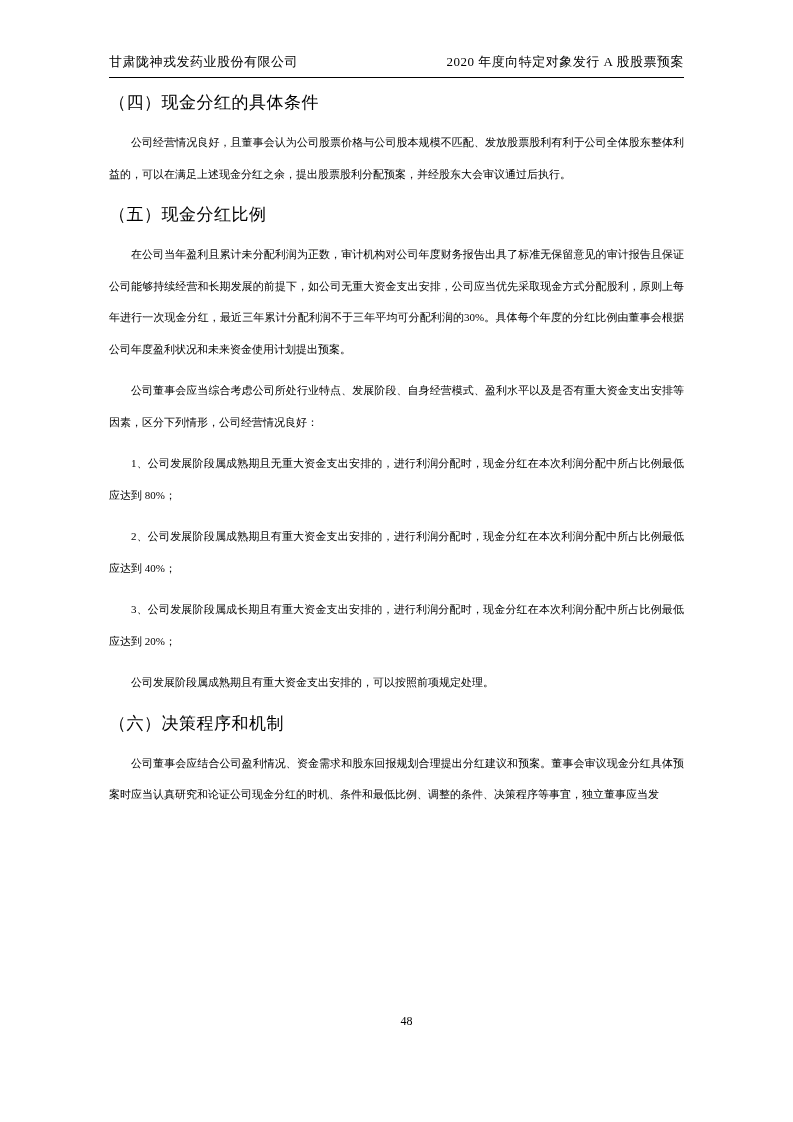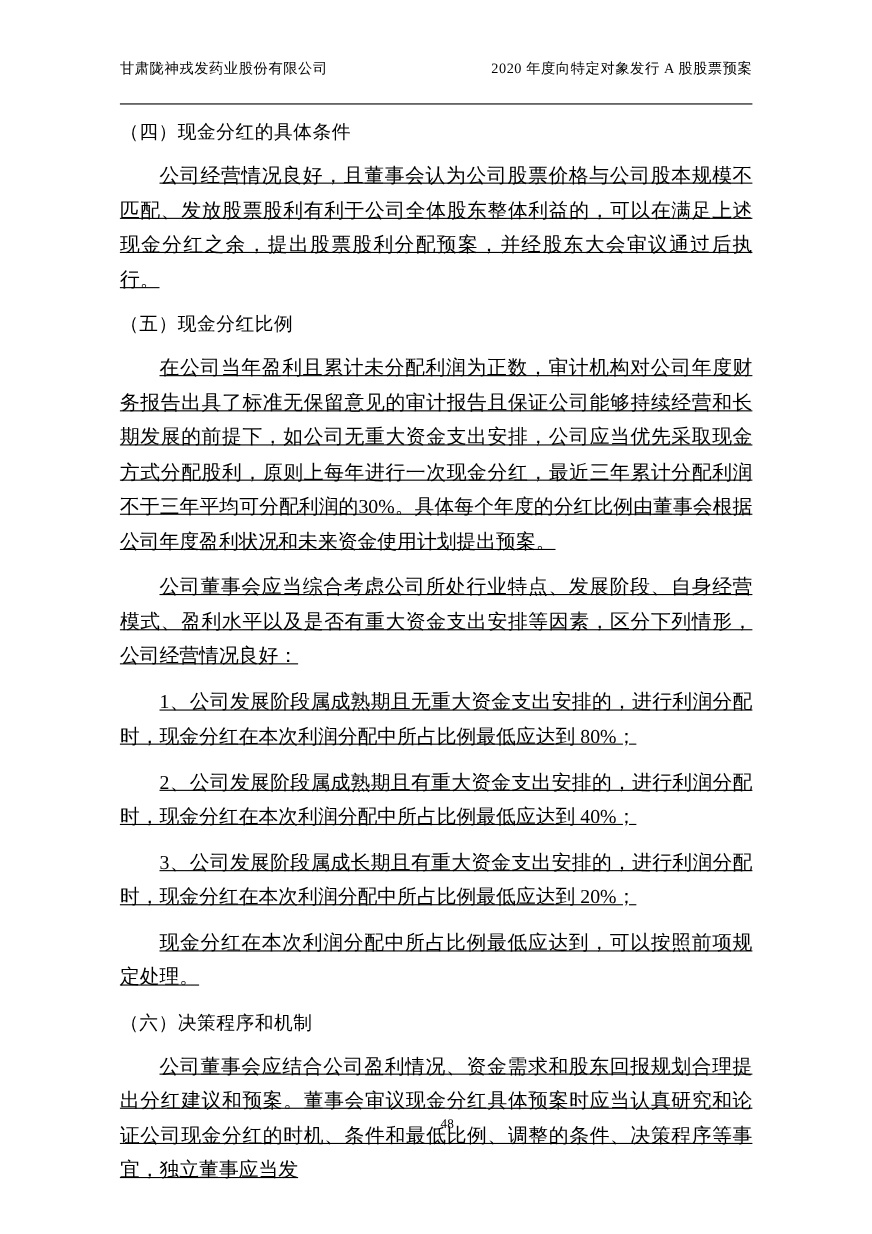--- a/index.html
+++ b/index.html
@@ -22,40 +22,39 @@
   }
   .content {
     margin: 0 109px;
     width: 575px;
   }
   .page-header {
     display: flex;
     justify-content: space-between;
     align-items: flex-end;
     padding-top: 53px;
-    padding-bottom: 23px;
+    padding-bottom: 6px;
     font-size: 13px;
     letter-spacing: 0.5px;
     border-bottom: 1.5px solid #000000;
   }
   .doc-heading {
     font-family: "Liberation Sans", "DejaVu Sans", sans-serif;
     font-size: 17px;
     font-weight: 400;
     line-height: 24px;
     margin: 13px 0 12px 0;
     letter-spacing: 0.5px;
   }
   .doc-p {
-    font-size: 18px;
+    font-size: 11px;
     line-height: 31.5px;
     text-align: justify;
     text-indent: 2em;
     margin: 10px 0 0 0;
-    text-decoration: underline;
   }
   .page-number {
     position: absolute;
     top: 1014px;
     left: 10px;
     width: 100%;
     text-align: center;
     font-size: 12px;
   }
 </style>
@@ -79,21 +78,21 @@
     <p class="doc-p">在公司当年盈利且累计未分配利润为正数，审计机构对公司年度财务报告出具了标准无保留意见的审计报告且保证公司能够持续经营和长期发展的前提下，如公司无重大资金支出安排，公司应当优先采取现金方式分配股利，原则上每年进行一次现金分红，最近三年累计分配利润不于三年平均可分配利润的30%。具体每个年度的分红比例由董事会根据公司年度盈利状况和未来资金使用计划提出预案。</p>
 
     <p class="doc-p">公司董事会应当综合考虑公司所处行业特点、发展阶段、自身经营模式、盈利水平以及是否有重大资金支出安排等因素，区分下列情形，公司经营情况良好：</p>
 
     <p class="doc-p">1、公司发展阶段属成熟期且无重大资金支出安排的，进行利润分配时，现金分红在本次利润分配中所占比例最低应达到 80%；</p>
 
     <p class="doc-p">2、公司发展阶段属成熟期且有重大资金支出安排的，进行利润分配时，现金分红在本次利润分配中所占比例最低应达到 40%；</p>
 
     <p class="doc-p">3、公司发展阶段属成长期且有重大资金支出安排的，进行利润分配时，现金分红在本次利润分配中所占比例最低应达到 20%；</p>
 
-    <p class="doc-p">现金分红在本次利润分配中所占比例最低应达到，可以按照前项规定处理。</p>
+    <p class="doc-p">公司发展阶段属成熟期且有重大资金支出安排的，可以按照前项规定处理。</p>
 
     <h2 class="doc-heading">（六）决策程序和机制</h2>
 
     <p class="doc-p">公司董事会应结合公司盈利情况、资金需求和股东回报规划合理提出分红建议和预案。董事会审议现金分红具体预案时应当认真研究和论证公司现金分红的时机、条件和最低比例、调整的条件、决策程序等事宜，独立董事应当发</p>
 
   </div>
 
   <div class="page-number">48</div>
 </div>
 

